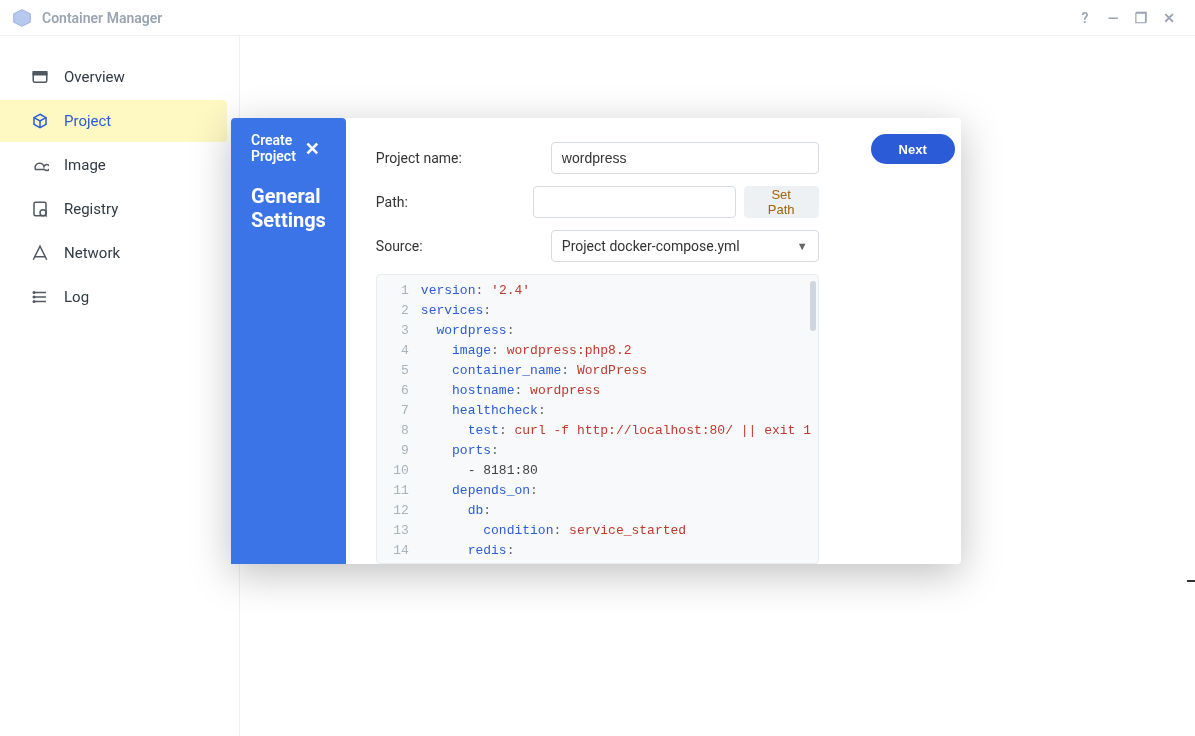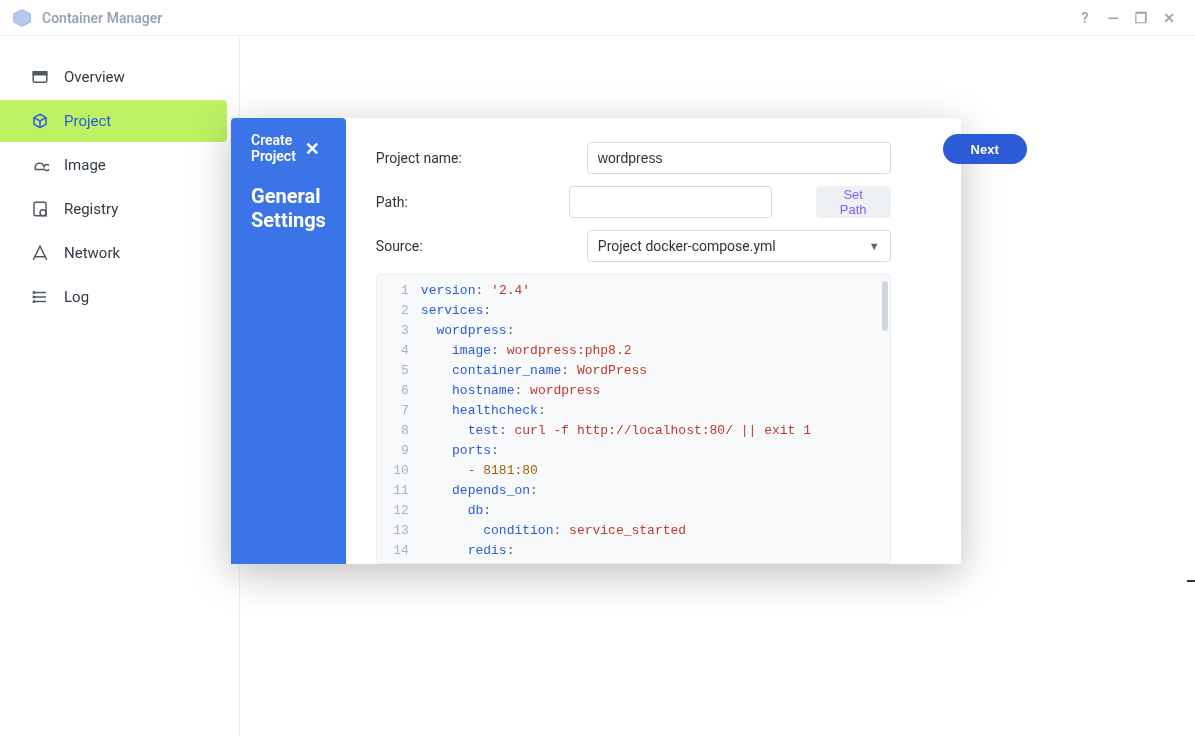--- a/index.html
+++ b/index.html
@@ -57,21 +57,21 @@
     align-items:center;
     height: 42px;
     padding: 0 30px;
     color:#303a45;
     font-size: 15px;
     cursor:pointer;
     border-radius: 0 4px 4px 0;
     margin: 0 12px 2px 0;
   }
   .nav-item.active {
-    background:#bef264;
+    background:#fef9c3;
     color:#2b5bd7;
   }
   .nav-item .nav-icon {
     width:20px;height:20px;
     margin-right:14px;
     display:flex;align-items:center;justify-content:center;
     color:#505962;
   }
   .nav-item.active .nav-icon { color:#2b5bd7; }
 
@@ -115,21 +115,20 @@
     font-weight:700;
   }
 
   .modal-body {
     padding:24px 30px 0 30px;
   }
   .form-row {
     display:flex;
     align-items:center;
     margin-bottom:12px;
-    gap:36px;
   }
   .form-row label {
     width:175px;
     font-size:14px;
     color:#333;
   }
   .form-row input[type=text], .form-row .select {
     flex:1;
     height:32px;
     border:1px solid #d6dbe2;
@@ -140,21 +139,21 @@
     background:#fff;
   }
   .form-row .btn-setpath {
     margin-left:8px;
     height:32px;
     padding:0 14px;
     background:#eef1f4;
     border:1px solid #eef1f4;
     border-radius:4px;
     font-size:13px;
-    color:#8b5cf6;
+    color:#a16207;
     cursor:pointer;
   }
   .select {
     display:flex;align-items:center;justify-content:space-between;
     cursor:pointer;
   }
   .select .caret { color:#666;font-size:11px; }
 
   
   .editor-wrap {
@@ -182,21 +181,21 @@
     width:44px;
     text-align:right;
     padding-right:12px;
     color:#a9b3bd;
     flex:0 0 auto;
     user-select:none;
   }
   .ltxt { flex:1; color:#333; }
   .tok-key { color:#2b5bd7; }   
   .tok-str { color:#c0392b; }   
-  .tok-num { color:#a16207; }
+  .tok-num { color:#404040; }
   .tok-punc{ color:#666; }
   .scroll-thumb {
     position:absolute; right:2px; top:6px; width:6px; height:50px;
     background:#cfd6de; border-radius:3px;
   }
 
   .modal-footer {
     display:flex;justify-content:flex-end;
     padding:16px 22px 20px 22px;
   }

